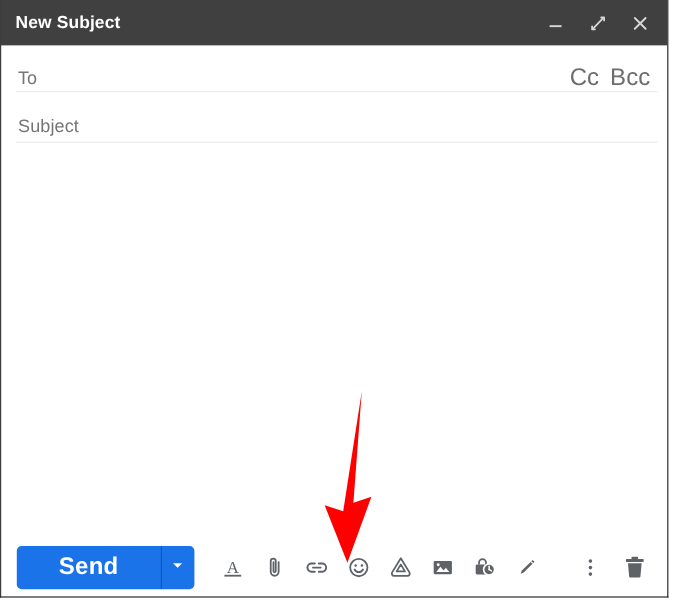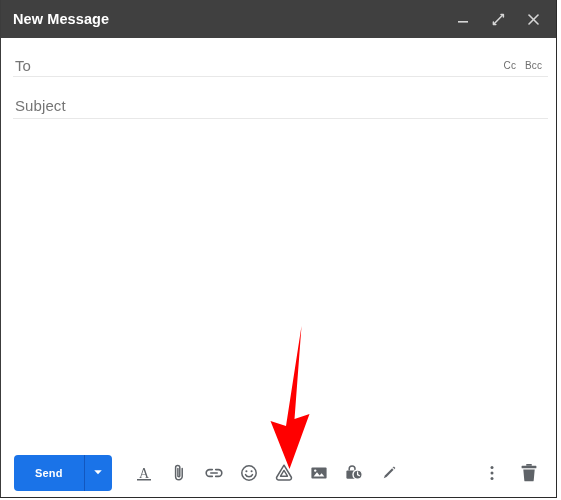--- a/index.html
+++ b/index.html
@@ -101,21 +101,21 @@
     font-size: 15px;
     color: #757575;
     letter-spacing: 0.1px;
   }
   .field-spacer { flex: 1; }
   .cc-bcc {
     display: flex;
     gap: 9px;
   }
   .cc-bcc span {
-    font-size: 10px;
+    font-size: 20px;
     color: #6d6d6d;
     cursor: pointer;
     letter-spacing: 0.1px;
   }
 
   .divider {
     position: absolute;
     left: 13px;
     width: 535px;
     height: 1px;
@@ -160,23 +160,23 @@
     border-radius: 4px;
     overflow: hidden;
     background: #1a73e8;
     cursor: pointer;
     flex: 0 0 auto;
   }
   .send-main {
     display: flex;
     align-items: center;
     justify-content: center;
-    padding: 0 21px;
+    padding: 0 35px;
     color: #ffffff;
-    font-size: 11px;
+    font-size: 20px;
     font-weight: bold;
     letter-spacing: 0.2px;
     cursor: pointer;
   }
   .send-divider {
     width: 1px;
     background: #1257bf;
     flex: 0 0 1px;
   }
   .send-arrow {
@@ -220,21 +220,21 @@
     height: 152px;
     pointer-events: none;
   }
 </style>
 </head>
 <body>
 
 <div id="compose-window">
 
   <div class="titlebar">
-    <div class="titlebar-title">New Message</div>
+    <div class="titlebar-title">New Subject</div>
 
     <div class="titlebar-actions">
 
       <div class="win-btn">
         <span>
           <svg width="16" height="16" viewBox="0 0 16 16">
             <rect x="3" y="10" width="10" height="1.6" fill="#d6d6d6"></rect>
           </svg>
         </span>
       </div>

